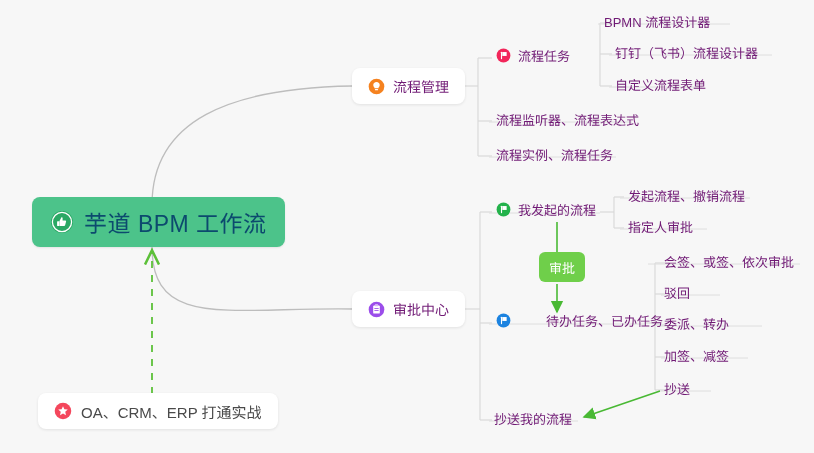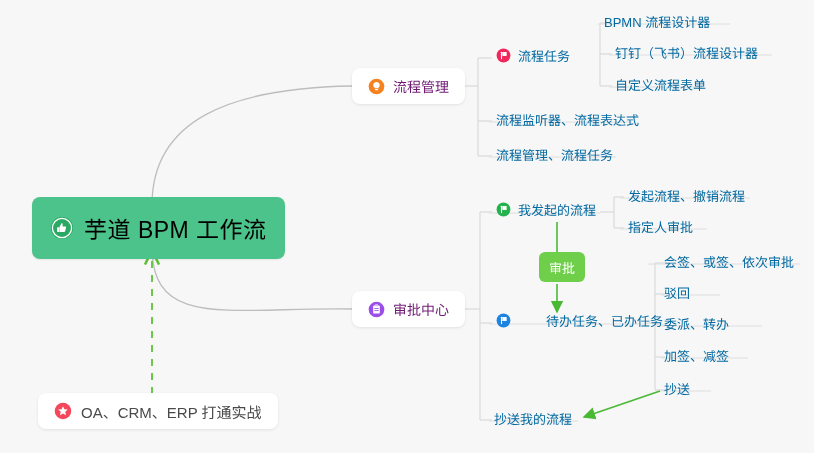--- a/index.html
+++ b/index.html
@@ -31,22 +31,22 @@
     align-items: center;
     box-sizing: border-box;
     white-space: nowrap;
   }
 
   
   .root-node {
     background: #4cc38a;
     border-radius: 8px;
     padding: 0 18px;
-    height: 62px;
-    color: #000000;
+    height: 50px;
+    color: #0c4a6e;
     font-size: 23px;
     letter-spacing: .5px;
     box-shadow: 0 1px 2px rgba(0,0,0,.08);
   }
   .root-node .label { margin-left: 10px; }
 
   
   .card-node {
     background: #ffffff;
     border-radius: 8px;
@@ -65,21 +65,21 @@
     padding: 0 16px;
     height: 36px;
     color: #4a4a4a;
     font-size: 15px;
     box-shadow: 0 1px 3px rgba(0,0,0,.09);
   }
   .callout-node .label { margin-left: 9px; }
 
   
   .leaf-node {
-    color: #0369a1;
+    color: #701a75;
     font-size: 13px;
     padding: 0 4px 3px 4px;
     height: 22px;
     align-items: flex-end;
   }
   .leaf-node .label { line-height: 1; }
 
   
   .leaf-node .label-ic { margin-left: 7px; line-height: 1; }
 
@@ -221,21 +221,21 @@
     <span class="label">钉钉（飞书）流程设计器</span>
   </div>
   <div class="node leaf-node" style="left:611px; top:73px;">
     <span class="label">自定义流程表单</span>
   </div>
 
   <div class="node leaf-node" style="left:492px; top:108px;">
     <span class="label">流程监听器、流程表达式</span>
   </div>
   <div class="node leaf-node" style="left:492px; top:143px;">
-    <span class="label">流程管理、流程任务</span>
+    <span class="label">流程实例、流程任务</span>
   </div>
 
   <div class="node card-node" style="left:352px; top:291px;">
     <span class="ic">
       <svg width="17" height="17" viewBox="0 0 20 20">
         <circle cx="10" cy="10" r="9.2" fill="#9b4dea"></circle>
         <rect x="6.1" y="5.2" width="7.8" height="9.6" rx="1.1" fill="#ffffff"></rect>
         <rect x="8" y="4" width="4" height="2.2" rx="1" fill="#ffffff"></rect>
         <rect x="8" y="4" width="4" height="2.2" rx="1" fill="#d9b6f5"></rect>
         <rect x="7.5" y="8.4" width="5" height="1" fill="#9b4dea"></rect>

